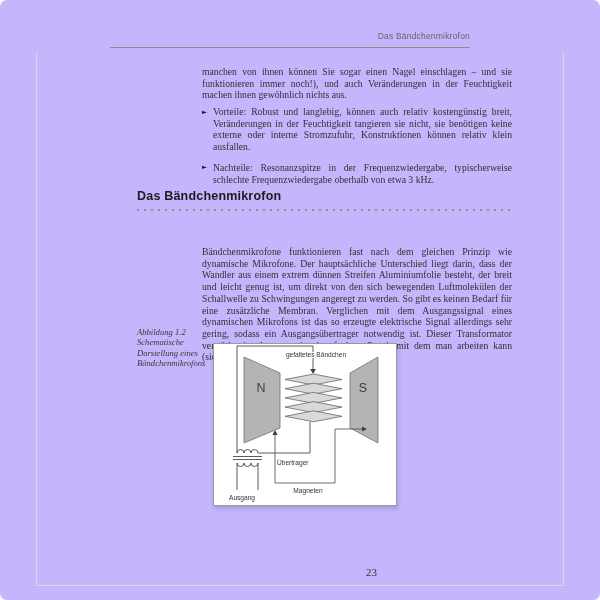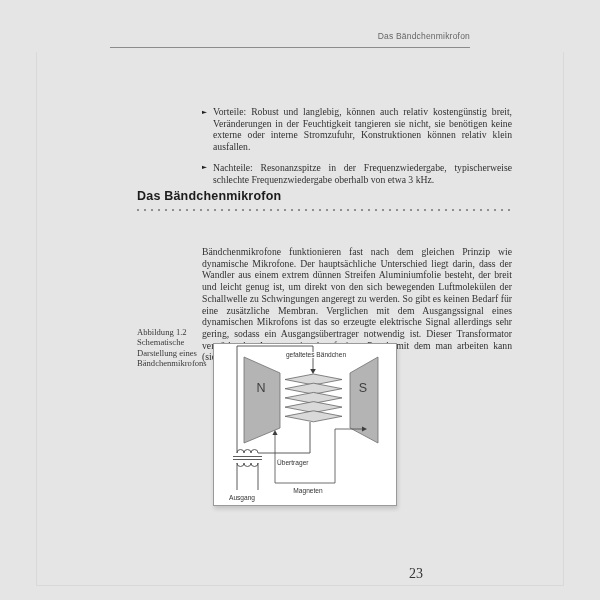--- a/index.html
+++ b/index.html
@@ -1,17 +1,17 @@
 <!DOCTYPE html>
 <html><head>
 <meta charset="utf-8">
 <style>
   html,body{margin:0;padding:0;background:#fdfdfd;}
-  #canvas{position:relative;width:600px;height:600px;background:#e5e5e5;overflow:hidden;
-          font-family:"Liberation Serif", serif;color:#333;}
+  #canvas{position:relative;width:600px;height:600px;background:#c4b5fd;overflow:hidden;
+          font-family:"Liberation Serif", serif;color:#333;border-radius:7px;}
   
   .edge{position:absolute;background:#d9d9d9;}
   #edge-left{left:36px;top:52px;width:1px;height:533px;}
   #edge-right{left:563px;top:52px;width:1px;height:533px;}
   #edge-bottom{left:36px;top:585px;width:528px;height:1px;}
   
   #running-header{position:absolute;left:110px;top:31px;width:360px;text-align:right;
       font-family:"Liberation Sans", sans-serif;font-size:8.5px;color:#666;letter-spacing:.2px;}
   #header-rule{position:absolute;left:110px;top:47px;width:360px;height:1px;background:#8c8c8c;}
   
@@ -24,51 +24,52 @@
   .bullet-marker{position:absolute;left:0;top:0.5px;font-size:6.5px;color:#1f1f1f;
       font-family:"DejaVu Sans", sans-serif;}
   
   #section-heading{position:absolute;left:137px;top:189px;font-family:"Liberation Sans", sans-serif;
       font-weight:bold;font-size:12.5px;color:#1c1c1c;letter-spacing:.2px;}
   #dotted-rule{position:absolute;left:137px;top:209px;width:375px;height:2px;
       background-image:repeating-linear-gradient(to right,#8f8f8f 0 1.6px,transparent 1.6px 7px);}
   #para-section{top:222px;margin-top:24px;}
   #para-closing{top:519px;}
   
-  #figure-caption{position:absolute;left:137px;top:327px;width:70px;
+  #figure-caption{position:absolute;left:137px;top:327px;width:70px;font-style:italic;
       font-size:8.6px;line-height:10.4px;color:#3a3a3a;overflow-wrap:break-word;}
   
   #figure-wrap{position:absolute;left:213px;top:343px;width:184px;height:163px;
       box-shadow:1px 3px 4px rgba(0,0,0,0.14);}
   svg .frame{fill:#ffffff;stroke:#9a9a9a;stroke-width:1;}
   svg .wire{fill:none;stroke:#4a4a4a;stroke-width:0.9;}
   svg .callout{fill:none;stroke:#4a4a4a;stroke-width:0.8;}
   svg .arrowhead{fill:#3d3d3d;stroke:none;}
   svg .magnet{fill:#b4b4b4;stroke:#707070;stroke-width:0.8;}
   svg .pleat{fill:#d9d9d9;stroke:#555;stroke-width:0.7;}
   svg .flabel{font-family:"Liberation Sans", sans-serif;font-size:6.6px;fill:#333;
       paint-order:stroke;stroke:#ffffff;stroke-width:2.2px;stroke-linejoin:round;}
   svg .fmag{font-family:"Liberation Sans", sans-serif;font-size:12.5px;fill:#3f3f3f;
       text-anchor:middle;}
   
-  #page-number{position:absolute;left:366px;top:566px;width:100px;text-align:center;
-      font-size:14px;color:#333;}
+  #page-number{position:absolute;left:366px;top:566px;width:100px;text-align:left;
+      font-size:11px;color:#333;}
 </style>
 </head>
 <body>
 
 <div id="canvas">
 
   <div class="edge" id="edge-left"></div>
   <div class="edge" id="edge-right"></div>
   <div class="edge" id="edge-bottom"></div>
 
   <div id="running-header">Das Bändchenmikrofon</div>
   <div id="header-rule"></div>
 
+  <div class="body-text" id="para-continued">manchen von ihnen können Sie sogar einen Nagel einschlagen – und sie funktionieren immer noch!), und auch Veränderungen in der Feuchtigkeit machen ihnen gewöhnlich nichts aus.</div>
 
   <div id="bullet-list">
     <div class="bullet-item">
       <span class="bullet-marker">►</span>
       <span>Vorteile: Robust und langlebig, können auch relativ kostengünstig breit, Veränderungen in der Feuchtigkeit tangieren sie nicht, sie benötigen keine externe oder interne Stromzufuhr, Konstruktionen können relativ klein ausfallen.</span>
     </div>
     <div class="bullet-item">
       <span class="bullet-marker">►</span>
       <span>Nachteile: Resonanzspitze in der Frequenzwiedergabe, typischerweise schlechte Frequenzwiedergabe oberhalb von etwa 3 kHz.</span>
     </div>

